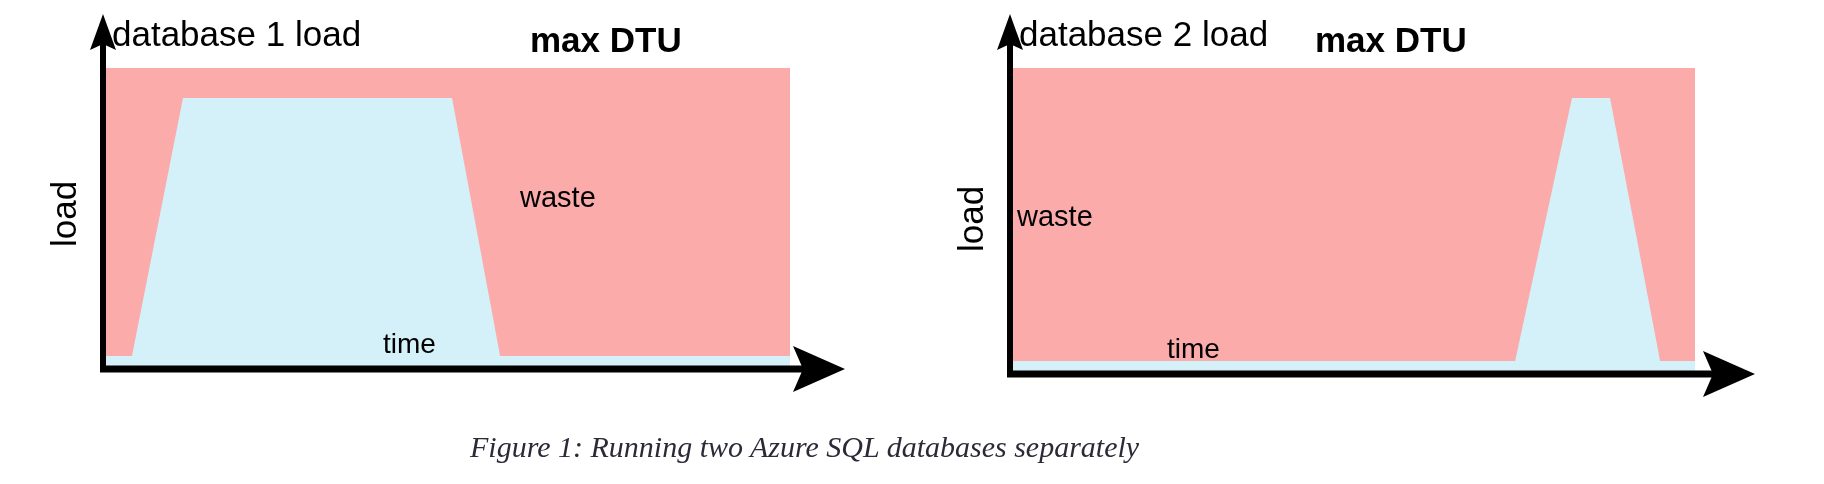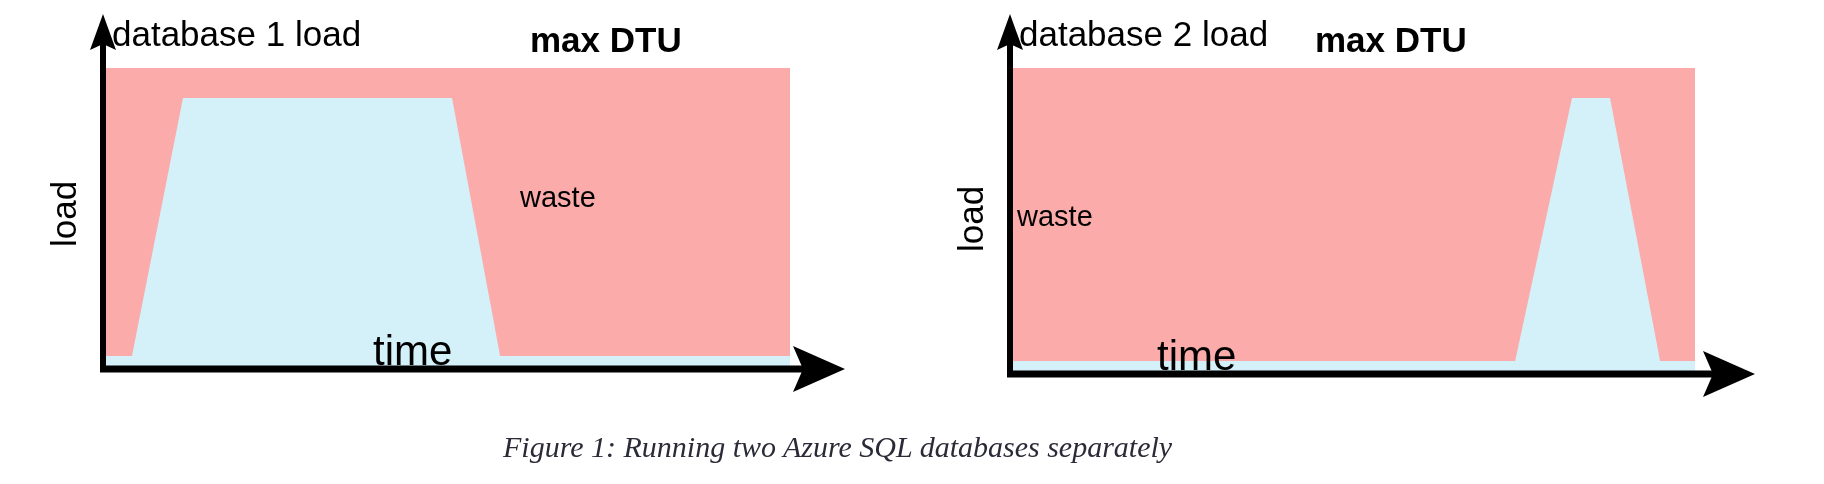--- a/index.html
+++ b/index.html
@@ -16,32 +16,31 @@
   .lbl{
     position:absolute;
     font-family:"Liberation Sans",sans-serif;
     color:#000000;
     white-space:nowrap;
     line-height:1;
   }
   .lbl-title{font-size:35px;}
   .lbl-maxdtu{font-size:35px;font-weight:bold;}
   .lbl-waste{font-size:29px;}
-  .lbl-time{font-size:42px;}
+  .lbl-time{font-size:28px;margin-left:10px;}
   .lbl-load{font-size:35px;transform:rotate(-90deg);transform-origin:left top;}
 
   .caption{
     position:absolute;
     font-family:"Liberation Serif",serif;
     font-style:italic;
     font-size:30px;
     color:#2b2b38;
     white-space:nowrap;
     line-height:1;
-    margin-left:33px;
   }
 </style>
 </head>
 <body>
 
 <div id="figure">
 
   <svg class="svg-layer" viewBox="0 0 1824 484" xmlns="http://www.w3.org/2000/svg">
 
     <g>

